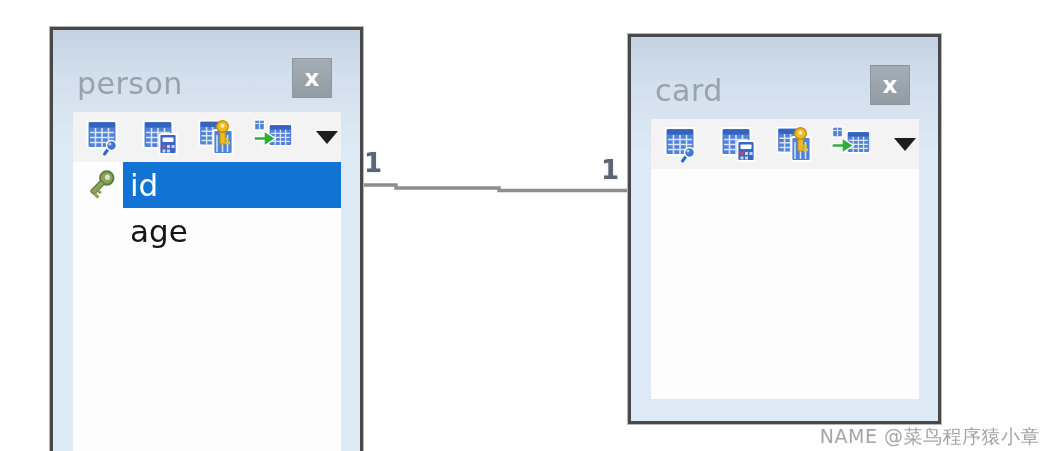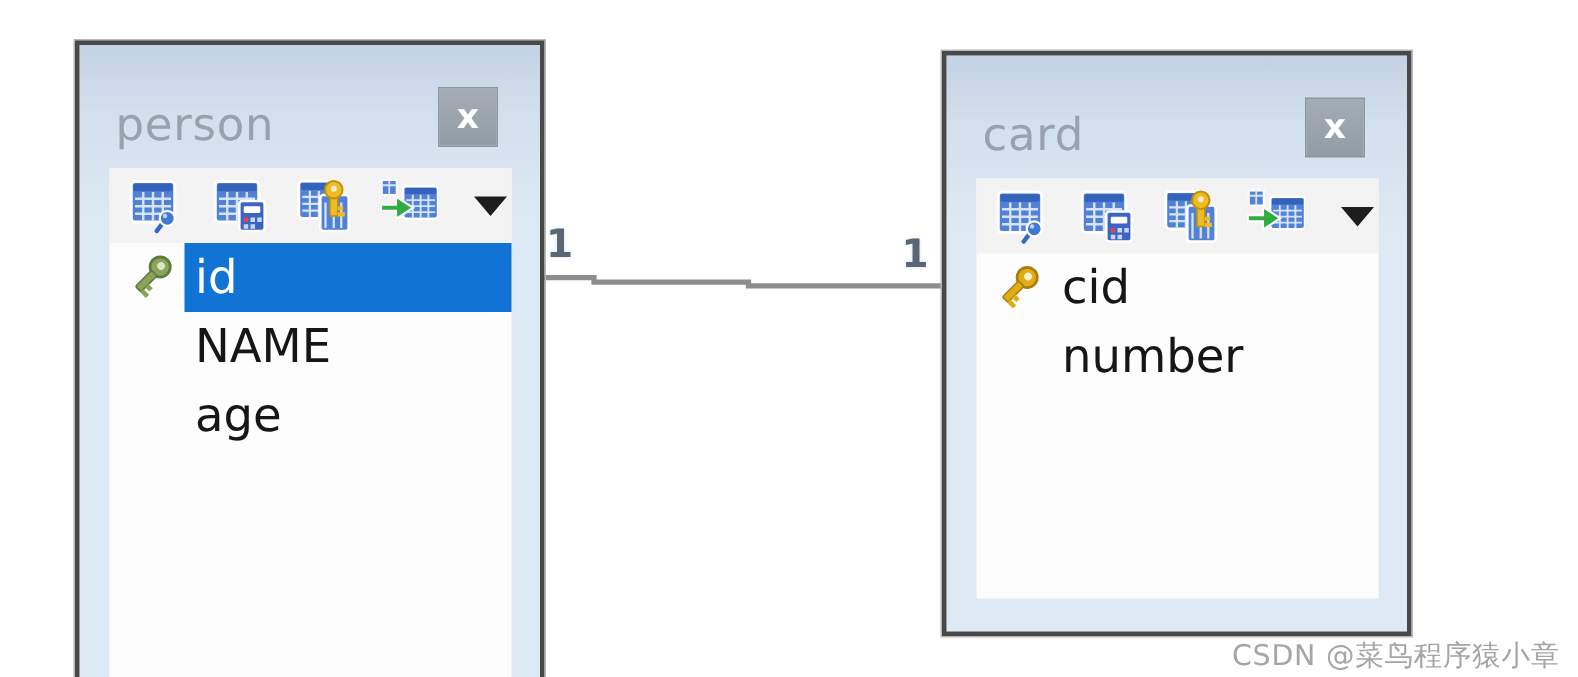--- a/index.html
+++ b/index.html
@@ -126,24 +126,20 @@
               </g>
               <g transform="rotate(45 16 14)">
                   <circle cx="16" cy="7.2" r="2.3" fill="#dce6c6"></circle>
                 </g>
             </svg>
           </span>
           <span class="label-cell selected">id</span>
         </div>
         <div class="row">
           <span class="key-cell"></span>
-          <span class="label-cell">NAME</span>
-        </div>
-        <div class="row">
-          <span class="key-cell"></span>
           <span class="label-cell">age</span>
         </div>
       </div>
     </div>
   </div>
 
   <div class="table-widget card">
     <span class="widget-title">card</span>
     <button class="close-btn">x</button>
     <div class="widget-body">
@@ -179,36 +175,17 @@
         <svg class="tb-icon" viewBox="0 0 40 40">
           <rect x="2.5" y="3" width="10" height="10" fill="#5182d6" stroke="#ffffff" stroke-width="1.4"></rect>
           <path d="M2.5 6.5 H12.5 M7.5 3 V13" stroke="#d8e4f6" stroke-width="1.2"></path>
           <g transform="translate(14,4) scale(0.8)">
               <use href="#tbl-base"></use>
             </g>
           <path d="M2 19.5 H12 V14 L23.5 21.5 L12 29 V23.5 H2 Z" fill="#2fad3e" stroke="#ffffff" stroke-width="1.4"></path>
         </svg>
         <div class="dropdown-arrow"></div>
       </div>
-      <div class="rows">
-        <div class="row">
-          <span class="key-cell">
-            <svg class="key-icon" viewBox="0 0 32 32">
-              <g transform="rotate(45 16 14)" fill="#e2ac15" stroke="#a97f10">
-                <use href="#key-shape"></use>
-              </g>
-              <g transform="rotate(45 16 14)">
-                  <circle cx="16" cy="7.2" r="2.3" fill="#f7efd3"></circle>
-                </g>
-            </svg>
-          </span>
-          <span class="label-cell">cid</span>
-        </div>
-        <div class="row">
-          <span class="key-cell"></span>
-          <span class="label-cell">number</span>
-        </div>
-      </div>
     </div>
   </div>
 
-  <div class="watermark">CSDN @菜鸟程序猿小章</div>
+  <div class="watermark">NAME @菜鸟程序猿小章</div>
 </div>
 
 </body></html>

